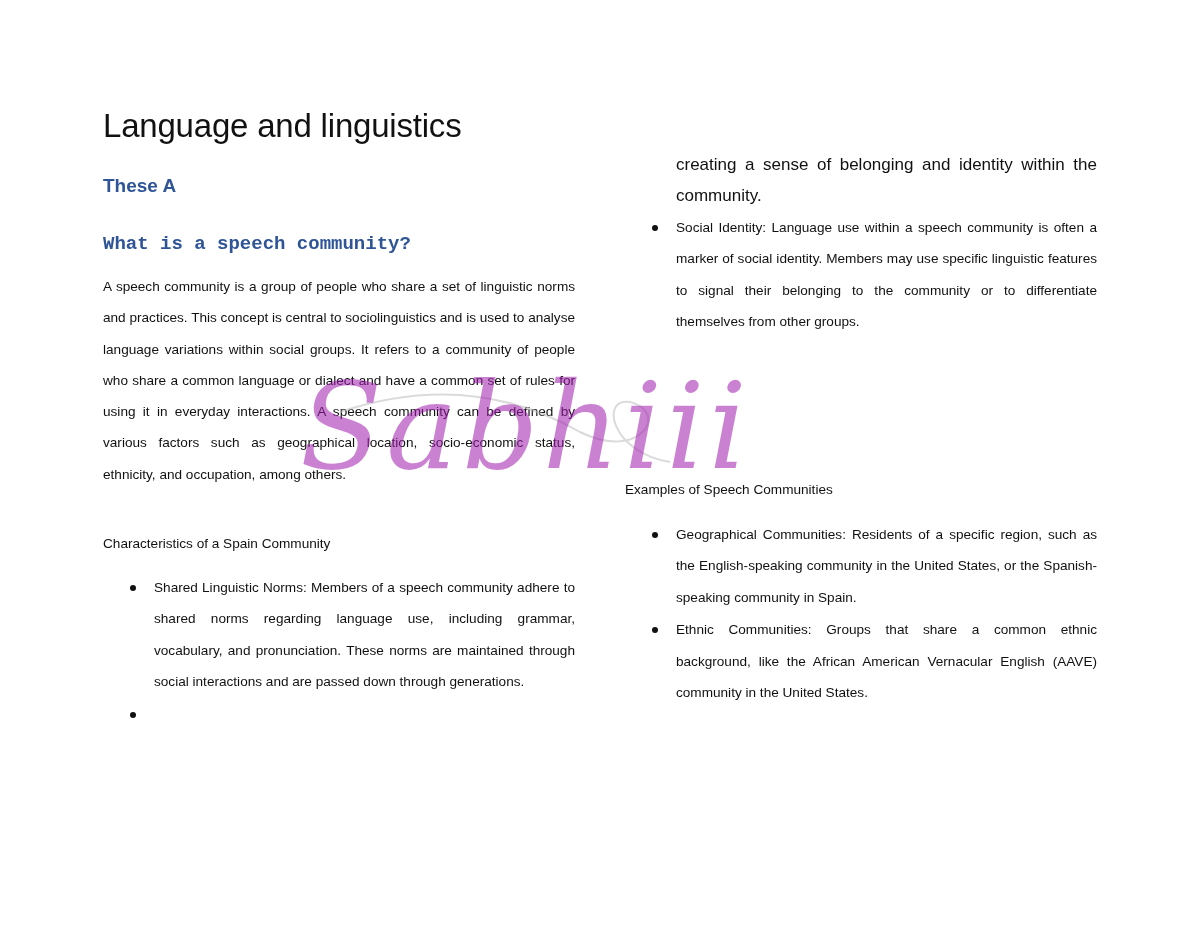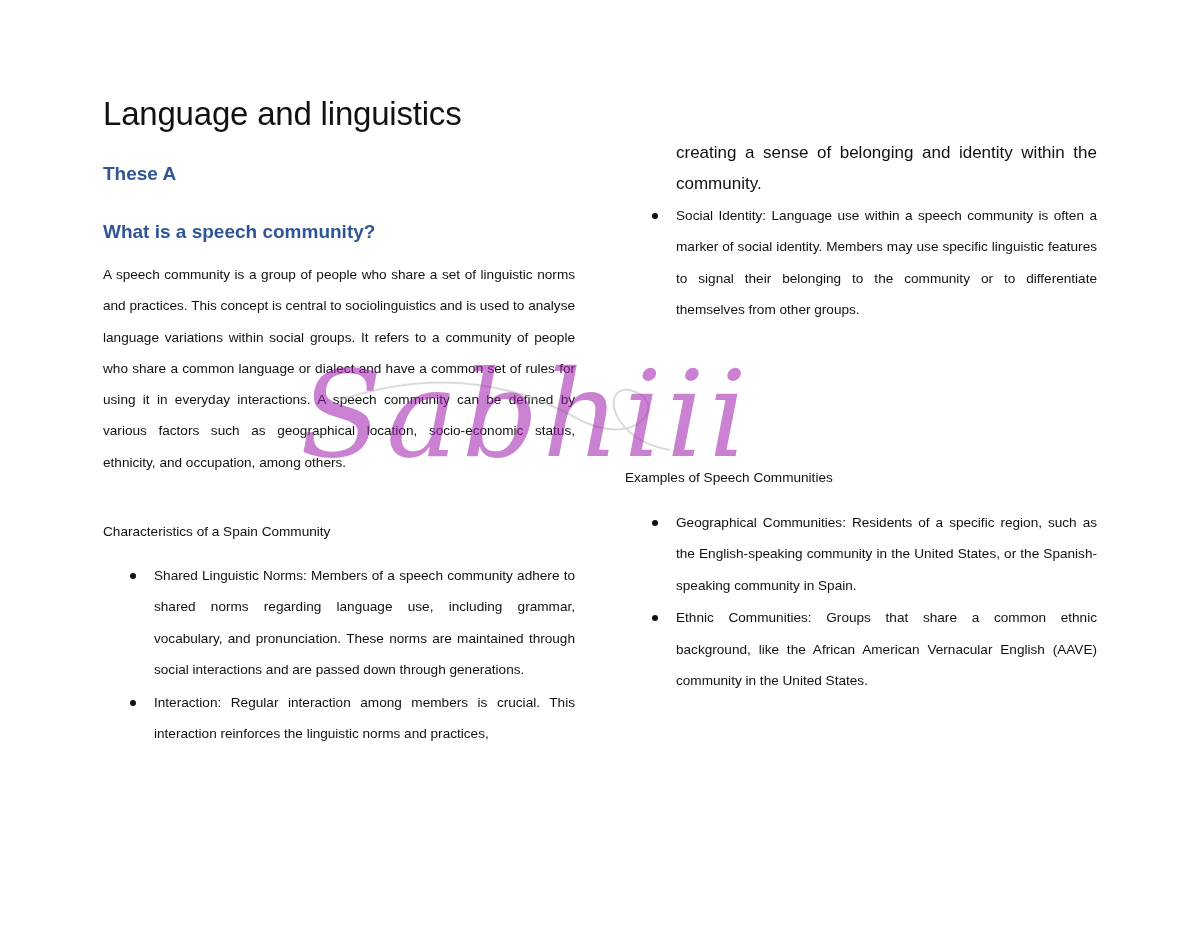--- a/index.html
+++ b/index.html
@@ -10,21 +10,21 @@
     body {
       width: 1200px;
       height: 927px;
       position: relative;
       overflow: hidden;
       font-family: "Liberation Sans", "DejaVu Sans", sans-serif;
       color: #111111;
     }
     .page {
       position: absolute;
-      left: 0; top: 0;
+      left: 0; top: 12px;
       width: 1200px; height: 685px;
       background: #ffffff;
     }
 
     .title {
       position: absolute;
       left: 103px;
       top: 95px;
       font-size: 33px;
       font-weight: normal;
@@ -43,20 +43,21 @@
       white-space: nowrap;
     }
     .q-heading {
       position: absolute;
       left: 103px;
       top: 221px;
       font-size: 19px;
       color: #2f5597;
       margin: 0;
       white-space: nowrap;
+      font-family: Liberation Mono, monospace;
     }
     .para {
       position: absolute;
       left: 103px;
       top: 259px;
       width: 472px;
       font-size: 13.6px;
       line-height: 31.3px;
       text-align: justify;
       margin: 0;
@@ -150,21 +151,20 @@
 
   <p class="sub-heading sub-left">Characteristics of a Spain Community</p>
 
   <ul class="bullets list-left">
     <li>
       <span class="bullet-dot"></span>
       <span>Shared Linguistic Norms: Members of a speech community adhere to shared norms regarding language use, including grammar, vocabulary, and pronunciation. These norms are maintained through social interactions and are passed down through generations.</span>
     </li>
     <li>
       <span class="bullet-dot"></span>
-      <span>Interaction: Regular interaction among members is crucial. This interaction reinforces the linguistic norms and practices,</span>
     </li>
   </ul>
 
   <p class="cont">creating a sense of belonging and identity within the community.</p>
 
   <ul class="bullets" style="left:676px; top:200px;">
     <li>
       <span class="bullet-dot"></span>
       <span>Social Identity: Language use within a speech community is often a marker of social identity. Members may use specific linguistic features to signal their belonging to the community or to differentiate themselves from other groups.</span>
     </li>

